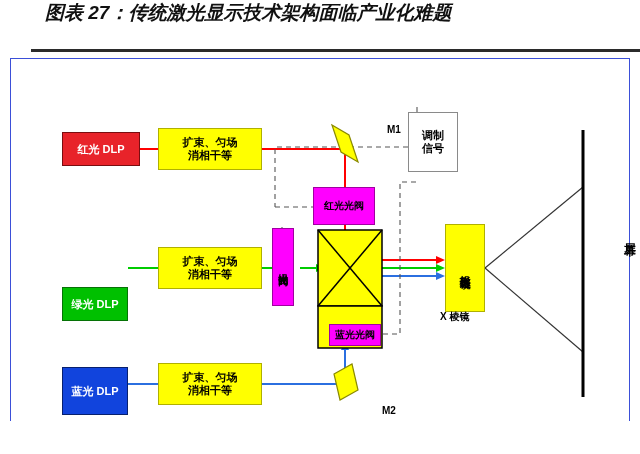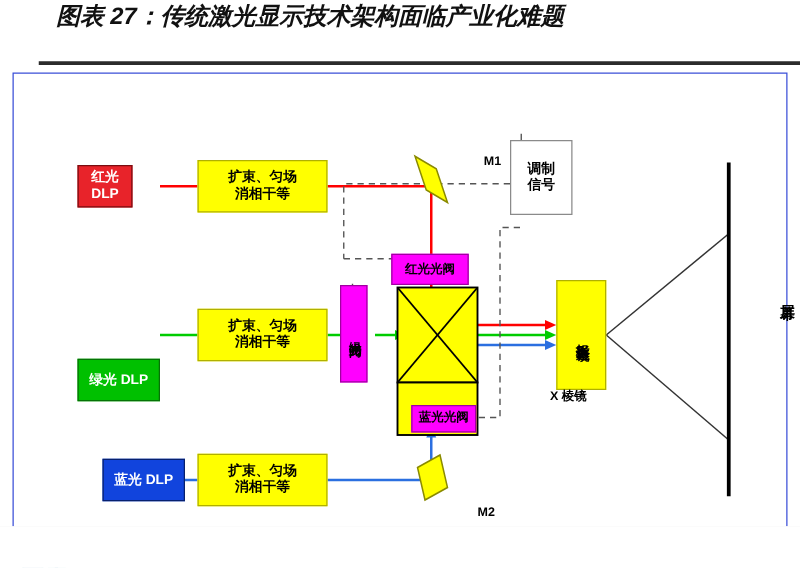--- a/index.html
+++ b/index.html
@@ -120,47 +120,47 @@
     <rect x="318" y="178" width="64" height="76" fill="#ffff00" stroke="#000000" stroke-width="1.5"></rect>
     <line x1="318" y1="178" x2="382" y2="254" stroke="#000000" stroke-width="1.5"></line>
     <line x1="382" y1="178" x2="318" y2="254" stroke="#000000" stroke-width="1.5"></line>
     <rect x="318" y="254" width="64" height="42" fill="#ffff00" stroke="#000000" stroke-width="1.5"></rect>
 
     <polygon points="332,73 349,83 358,110 341,100" fill="#ffff00" stroke="#8a8a00" stroke-width="1.2"></polygon>
 
     <polygon points="334,322 352,312 358,338 340,348" fill="#ffff00" stroke="#8a8a00" stroke-width="1.2"></polygon>
   </svg>
 
-  <div class="box dlp-red" style="left:62px;top:80px;width:44px;height:34px;">
+  <div class="box dlp-red" style="left:62px;top:80px;width:78px;height:34px;">
     <span>红光 DLP</span>
   </div>
   <div class="box yellow" style="left:158px;top:76px;width:104px;height:42px;">
     <span>
       <span>扩束、匀场</span><br>
       <span>消相干等</span>
     </span>
   </div>
-  <div class="box magenta-box" style="left:313px;top:151px;width:62px;height:25px;text-align:center;">
+  <div class="box magenta-box" style="left:313px;top:135px;width:62px;height:38px;text-align:center;">
     <span>红光光阀</span>
   </div>
 
   <div class="box dlp-green" style="left:62px;top:199px;width:66px;height:34px;margin-top:36px;">
     <span>绿光 DLP</span>
   </div>
   <div class="box yellow" style="left:158px;top:195px;width:104px;height:42px;">
     <span>
       <span>扩束、匀场</span><br>
       <span>消相干等</span>
     </span>
   </div>
   <div class="box magenta-box" style="left:272px;top:176px;width:22px;height:78px;">
     <span class="vtext">绿光光阀</span>
   </div>
 
-  <div class="box dlp-blue" style="left:62px;top:315px;width:66px;height:34px;margin-left:20px;">
+  <div class="box dlp-blue" style="left:62px;top:315px;width:66px;height:48px;">
     <span>蓝光 DLP</span>
   </div>
   <div class="box yellow" style="left:158px;top:311px;width:104px;height:42px;">
     <span>
       <span>扩束、匀场</span><br>
       <span>消相干等</span>
     </span>
   </div>
   <div class="box magenta-box" style="left:313px;top:272px;width:52px;height:22px;margin-left:16px;">
     <span>蓝光光阀</span>

